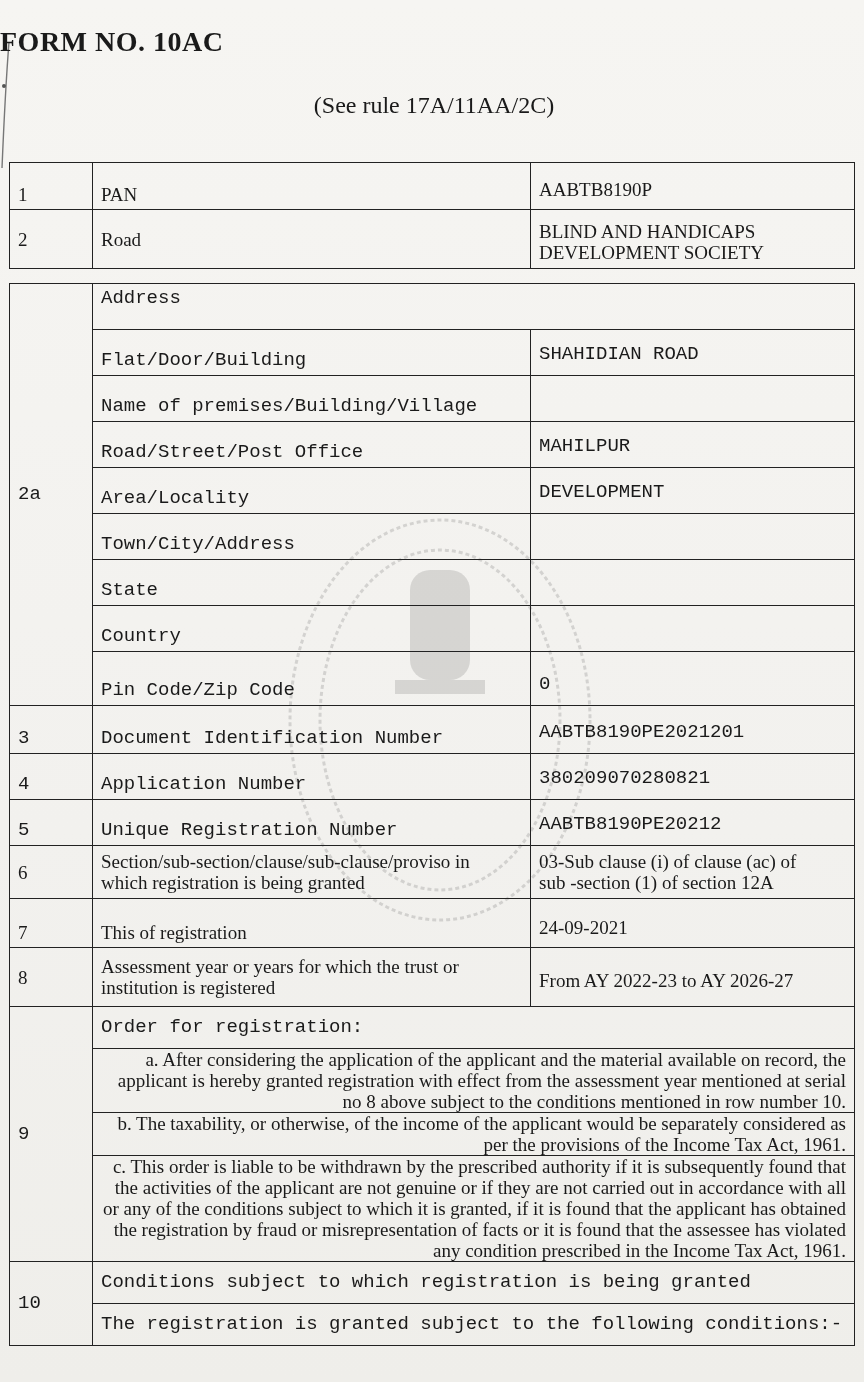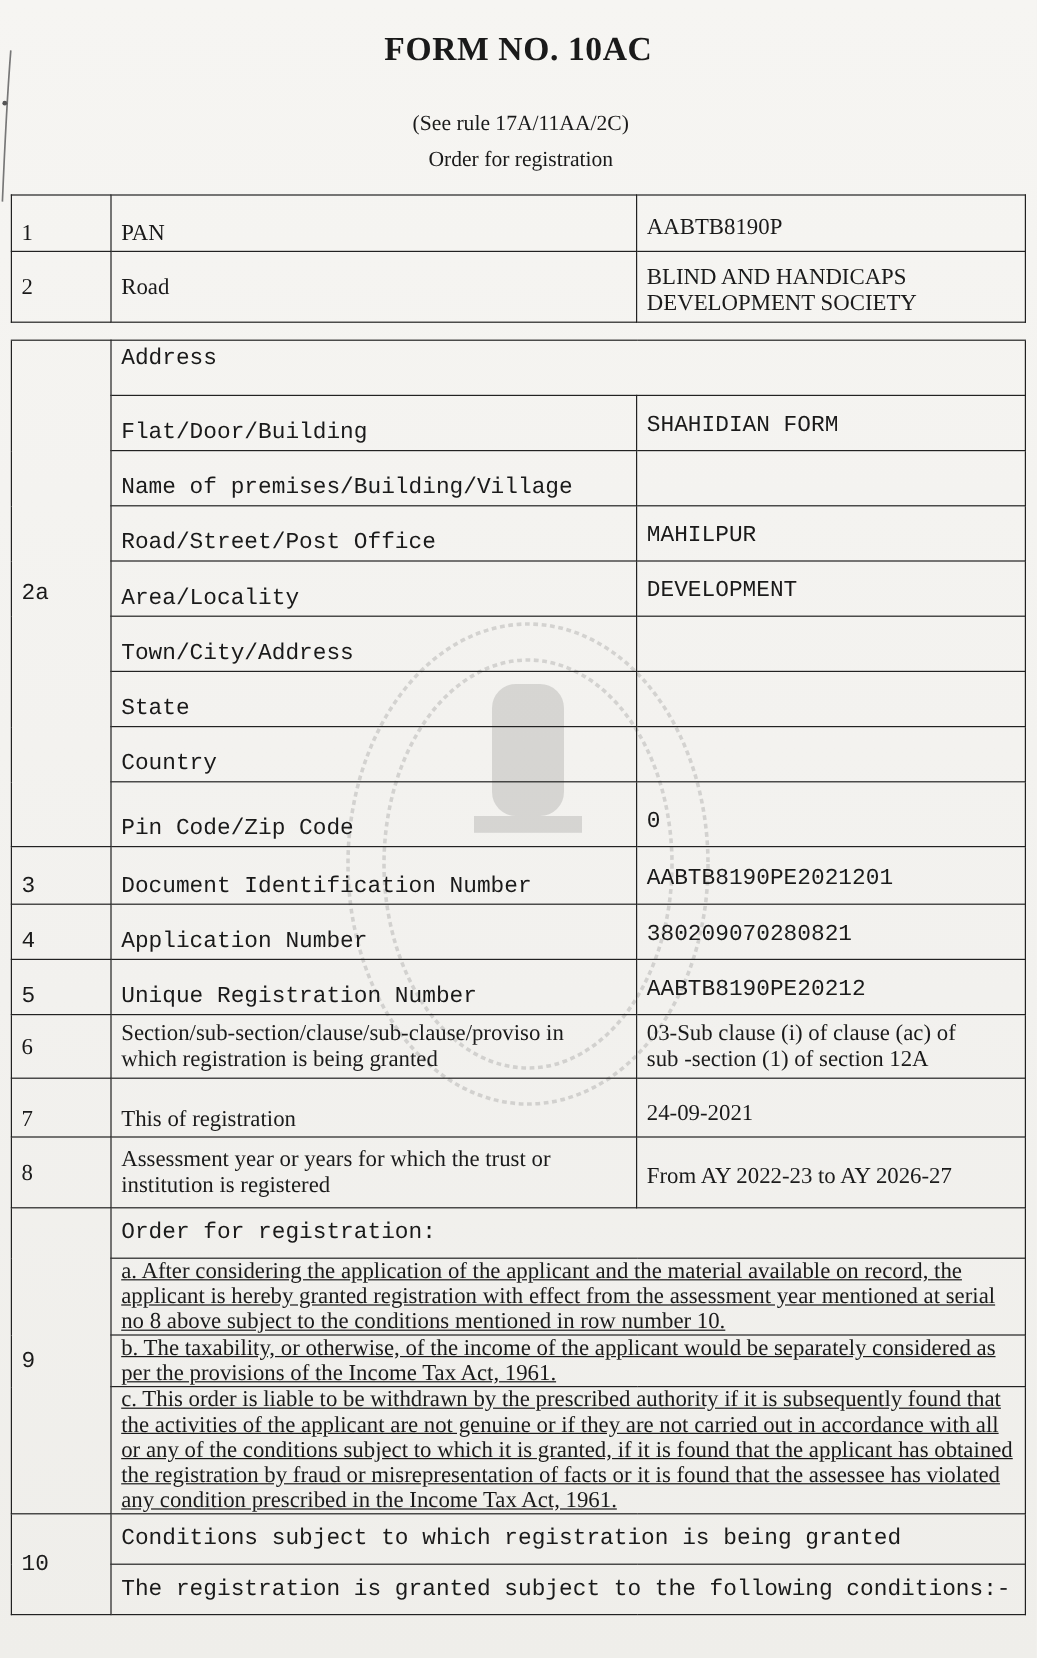--- a/index.html
+++ b/index.html
@@ -14,30 +14,29 @@
     }
     .page {
       position: absolute;
       left: 0; top: 0;
       width: 864px; height: 1382px;
       background: linear-gradient(180deg, #f6f5f2 0%, #f2f1ee 60%, #efeeea 100%);
     }
     .title {
       position: absolute;
       left: 0; right: 0; top: 26px;
-      text-align: center;
       font-weight: bold;
       font-size: 28px;
       letter-spacing: 0.5px;
     }
     .subtitle {
       position: absolute;
       left: 4px; right: 0;
       text-align: center;
-      font-size: 18px;
+      font-size: 24px;
     }
     .sub1 { top: 92px; }
     .sub2 { top: 122px; }
 
     table.form {
       position: absolute;
       left: 9px; top: 162px;
       width: 845px;
       border-collapse: collapse;
       table-layout: fixed;
@@ -52,21 +51,21 @@
     col.c-sn { width: 83px; }
     col.c-lbl { width: 438px; }
     col.c-val { width: 324px; }
     td.sn { padding-left: 10px; }
     td.sn-top { vertical-align: top; padding-top: 8px; }
     td.val { vertical-align: top; padding-top: 10px; }
     .lbl-bottom { vertical-align: bottom !important; padding-bottom: 4px !important; }
     tr.h40 td { height: 40px; }
     tr.h41 td { height: 41px; font-family: Liberation Mono, monospace; }
     tr.h50 td { height: 52px; }
-    td.para { padding-top: 8px; padding-bottom: 6px; line-height: 22px; text-align: left; text-decoration: underline; }
+    td.para { padding-top: 8px; padding-bottom: 6px; line-height: 22px; text-align: right; }
 
     .stamp {
       position: absolute;
       left: 260px; top: 500px;
       width: 360px; height: 440px;
       pointer-events: none;
       opacity: 0.16;
     }
     .margin-mark {
       position: absolute;
@@ -91,21 +90,20 @@
       <ellipse cx="180" cy="220" rx="120" ry="170"></ellipse>
     </g>
     <g fill="#444">
       <rect x="150" y="70" width="60" height="110" rx="20"></rect>
       <rect x="135" y="180" width="90" height="14"></rect>
     </g>
   </svg>
 
   <div class="title">FORM NO. 10AC</div>
   <div class="subtitle sub1">(See rule 17A/11AA/2C)</div>
-  <div class="subtitle sub2">Order for registration</div>
 
   <table class="form">
     <colgroup>
       <col class="c-sn">
         <col class="c-lbl">
         <col class="c-val">
     </colgroup>
     <tbody>
 
       <tr class="h40">
@@ -126,21 +124,21 @@
       <tr style="height:14px">
         <td colspan="3" style="border-left:none;border-right:none;height:14px;padding:0"></td>
       </tr>
 
       <tr class="h41">
         <td class="sn sn-top" rowspan="9">2a</td>
         <td colspan="2" style="vertical-align:top;padding-top:4px">Address</td>
       </tr>
       <tr class="h41">
         <td class="lbl-bottom">Flat/Door/Building</td>
-        <td class="val" style="padding-top:4px">SHAHIDIAN FORM</td>
+        <td class="val" style="padding-top:4px">SHAHIDIAN ROAD</td>
       </tr>
       <tr class="h41">
         <td class="lbl-bottom">Name of premises/Building/Village</td>
         <td class="val"></td>
       </tr>
       <tr class="h41">
         <td class="lbl-bottom">Road/Street/Post Office</td>
         <td class="val" style="padding-top:4px">MAHILPUR</td>
       </tr>
       <tr class="h41">

